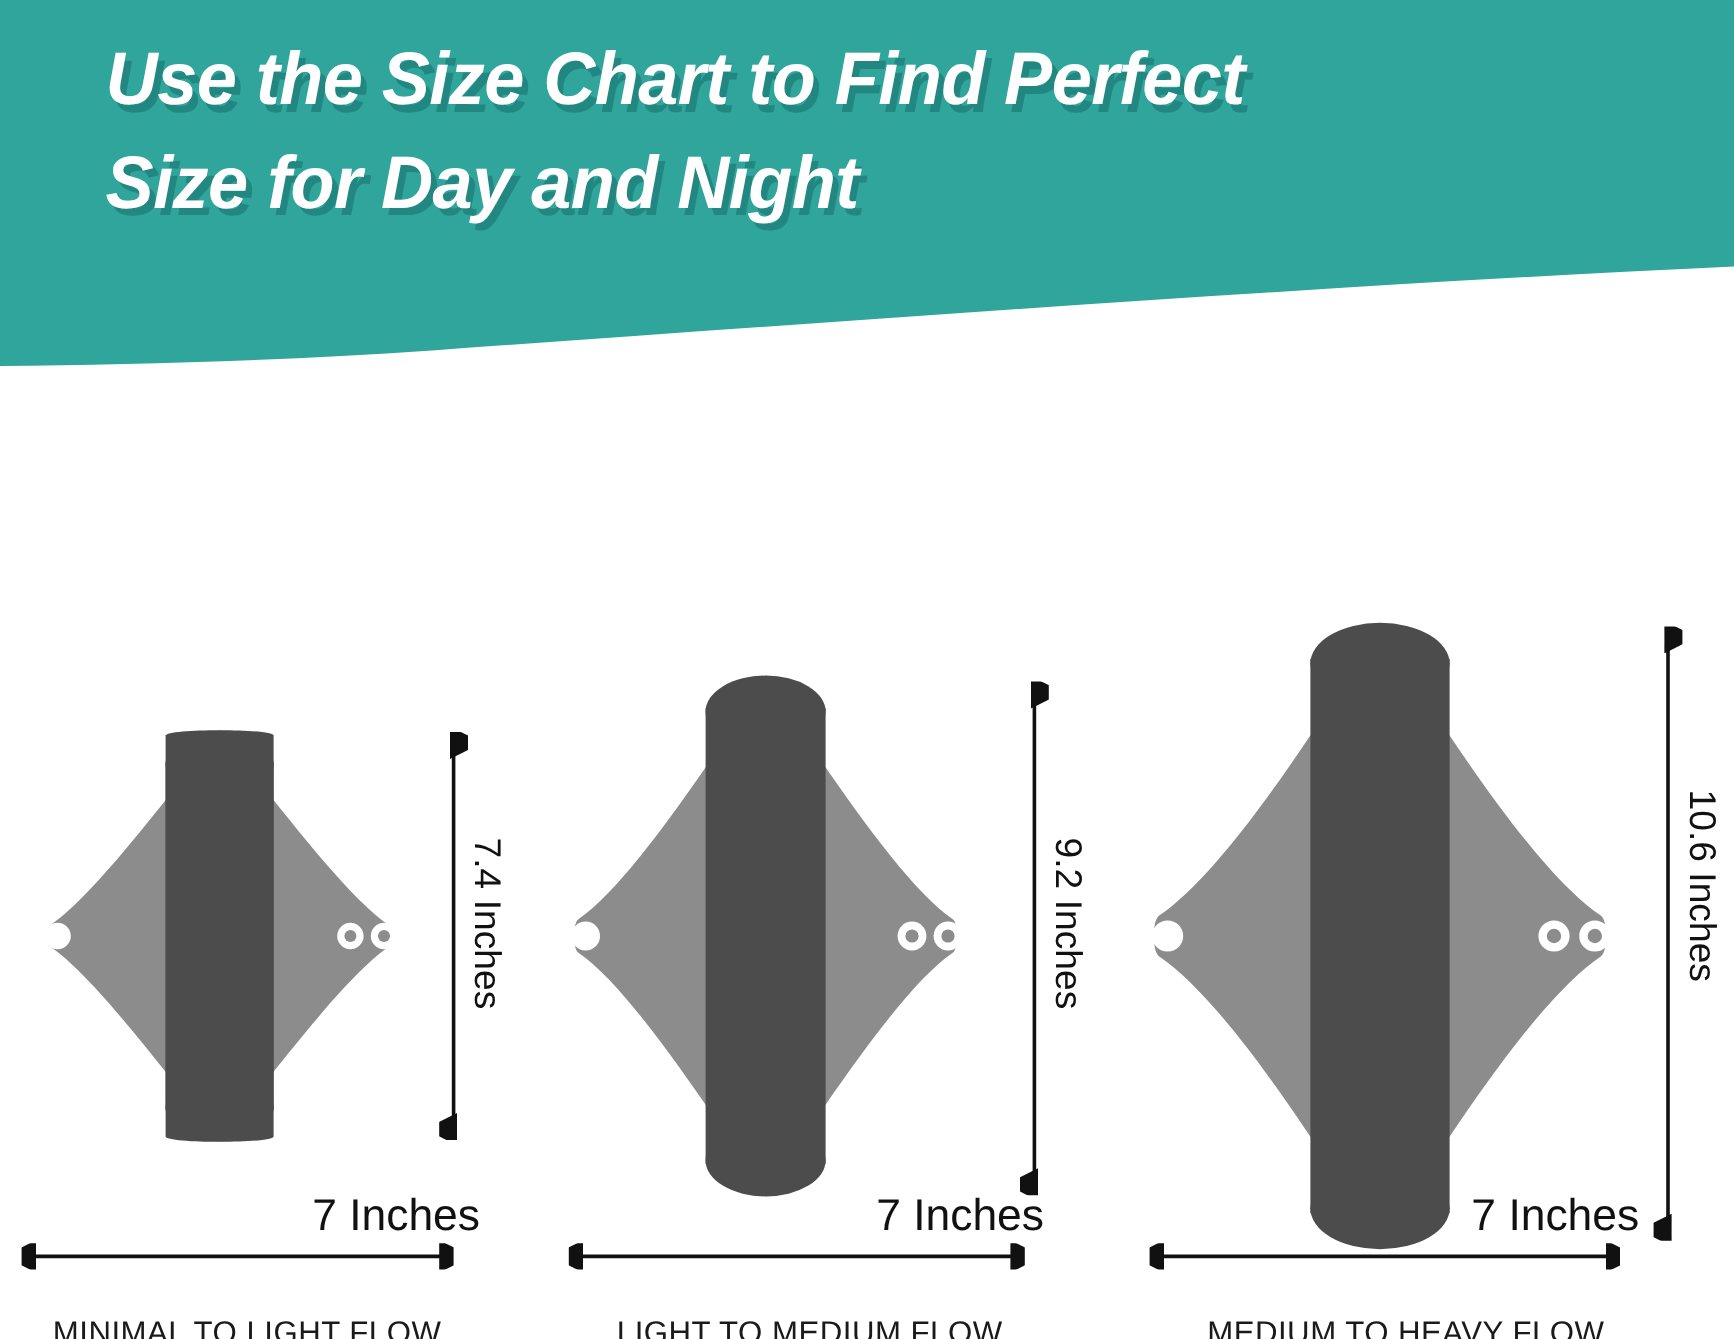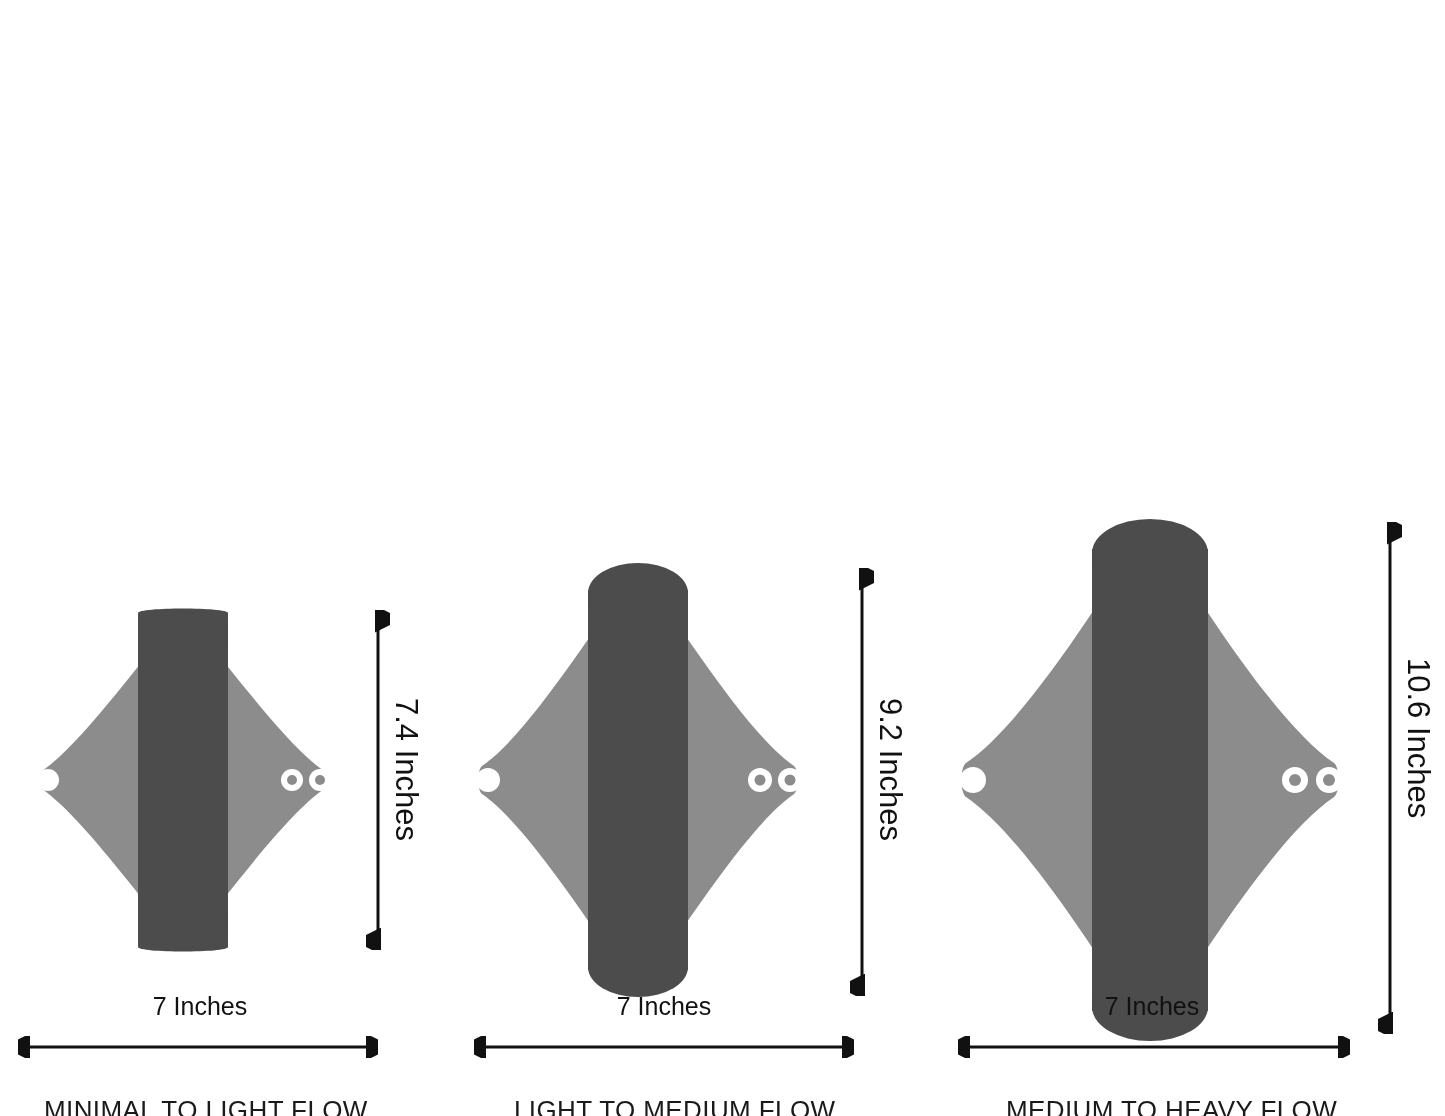--- a/index.html
+++ b/index.html
@@ -89,40 +89,47 @@
   }
 
   
   .h-dim {
     position: absolute;
   }
   .h-dim svg { display: block; }
   .h-dim-label {
     position: absolute;
     font-family: "Liberation Sans", sans-serif;
-    font-size: 25px;
+    font-size: 37px;
     color: #111111;
-    text-align: center;
+    text-align: right;
     white-space: nowrap;
   }
 
   .flow-label {
     position: absolute;
     font-family: "Liberation Sans", sans-serif;
     font-size: 26px;
     letter-spacing: 0.4px;
     color: #1a1a1a;
     white-space: nowrap;
   }
 </style>
 </head>
 <body>
 
 <div id="page">
 
+  <div id="banner">
+    <svg class="banner-shape" width="1445" height="310" viewBox="0 0 1445 310">
+      <path d="M0,0 L1445,0 L1445,222 C1100,238 700,268 360,292 C230,301 110,304 0,305 Z" fill="#2FA59C"></path>
+    </svg>
+    <div id="banner-title">Use the Size Chart to Find Perfect
+Size for Day and Night</div>
+  </div>
 
   <div id="pads">
 
     <div class="pad-cell" style="left:0px; width:440px;">
 
       <div class="pad-figure" style="left:28px; top:295px;">
         <svg width="310" height="350" viewBox="0 0 310 350">
 
           <path d="M155,6
                    C200,60 258,140 296,166

